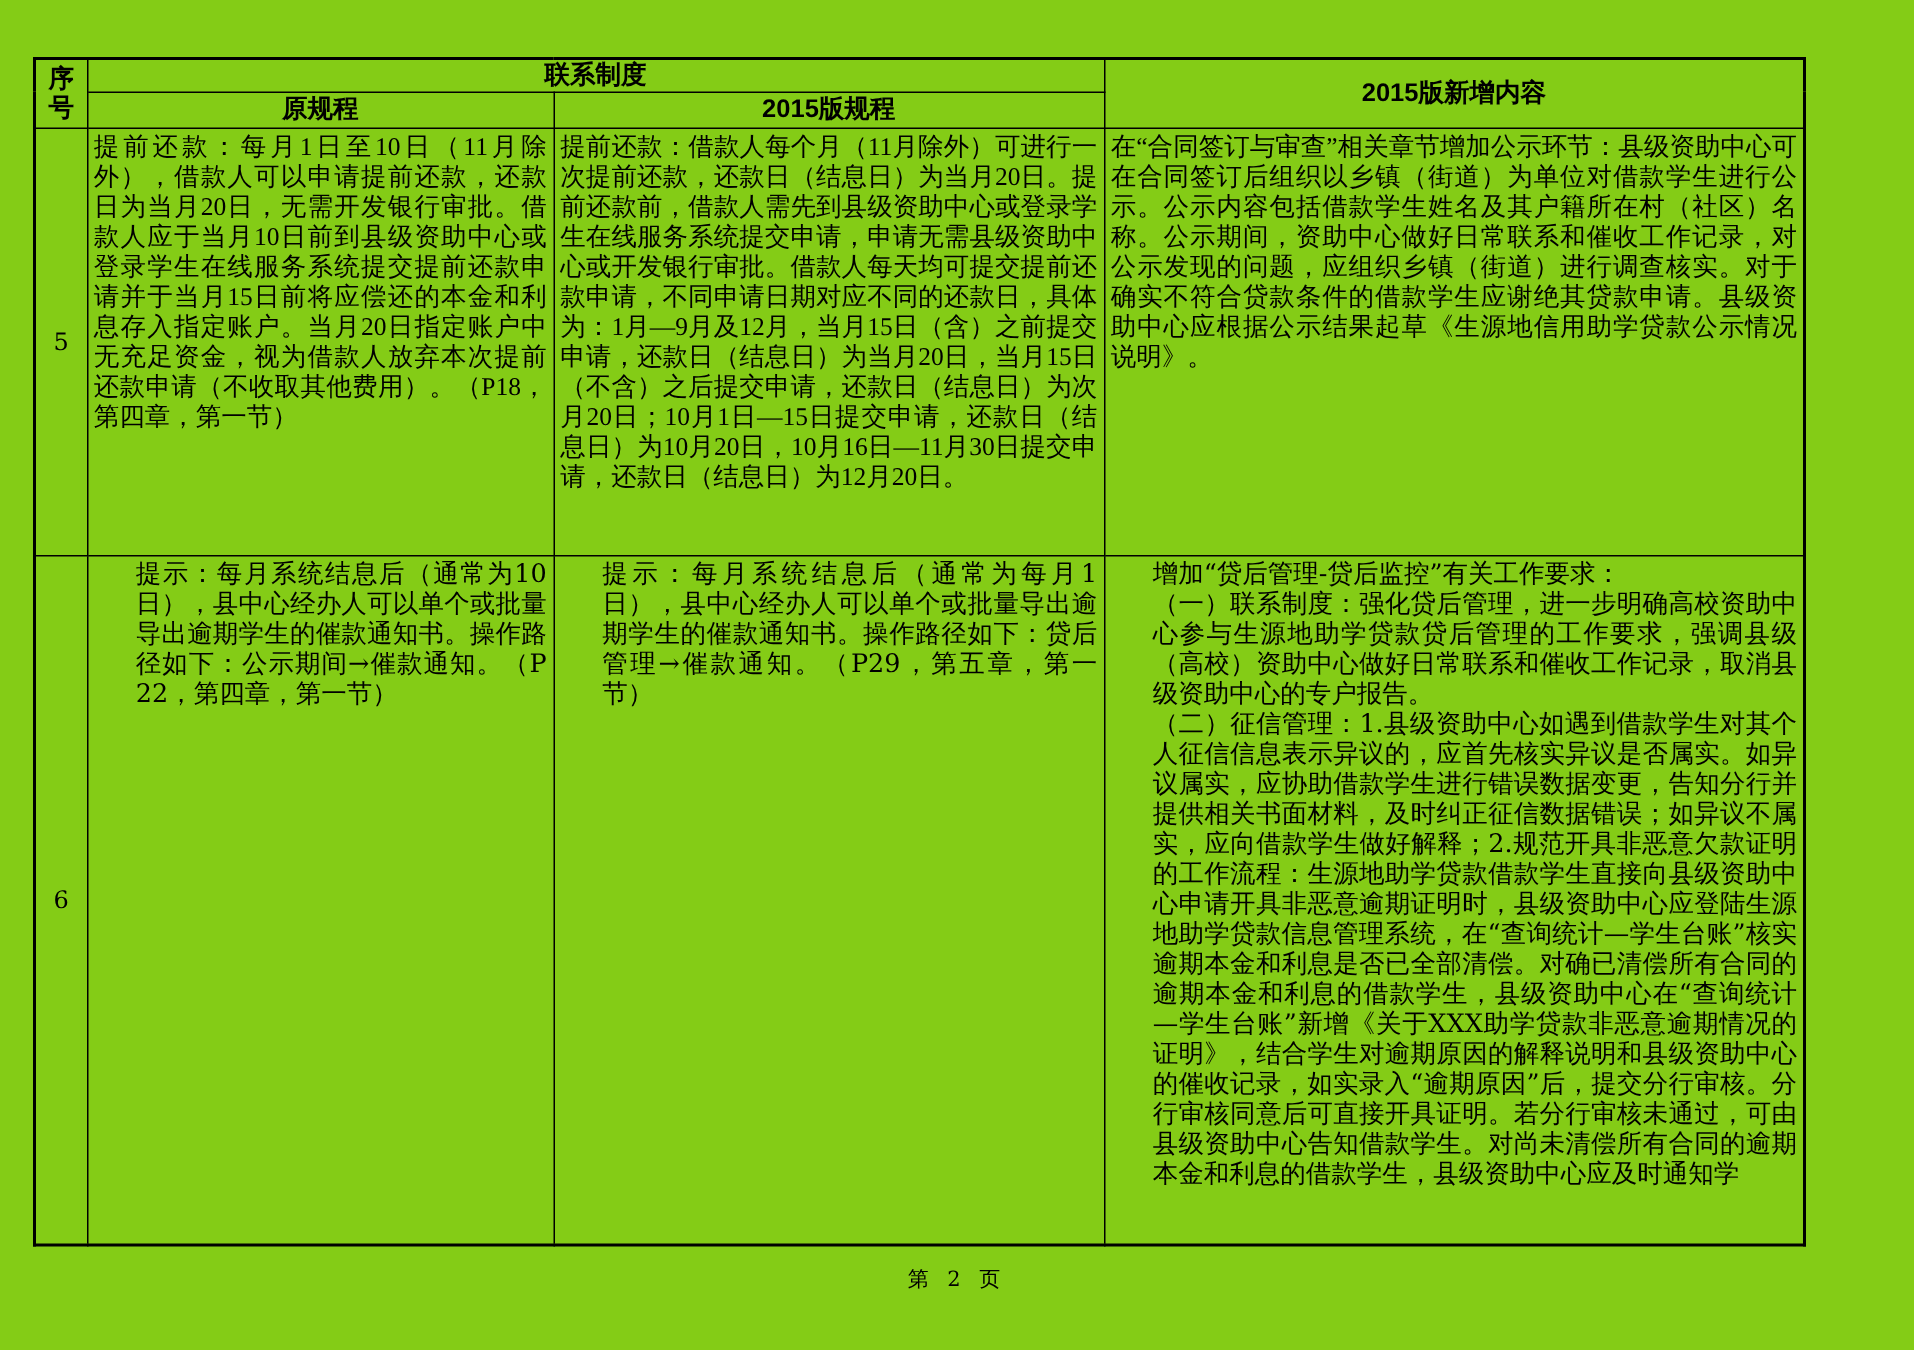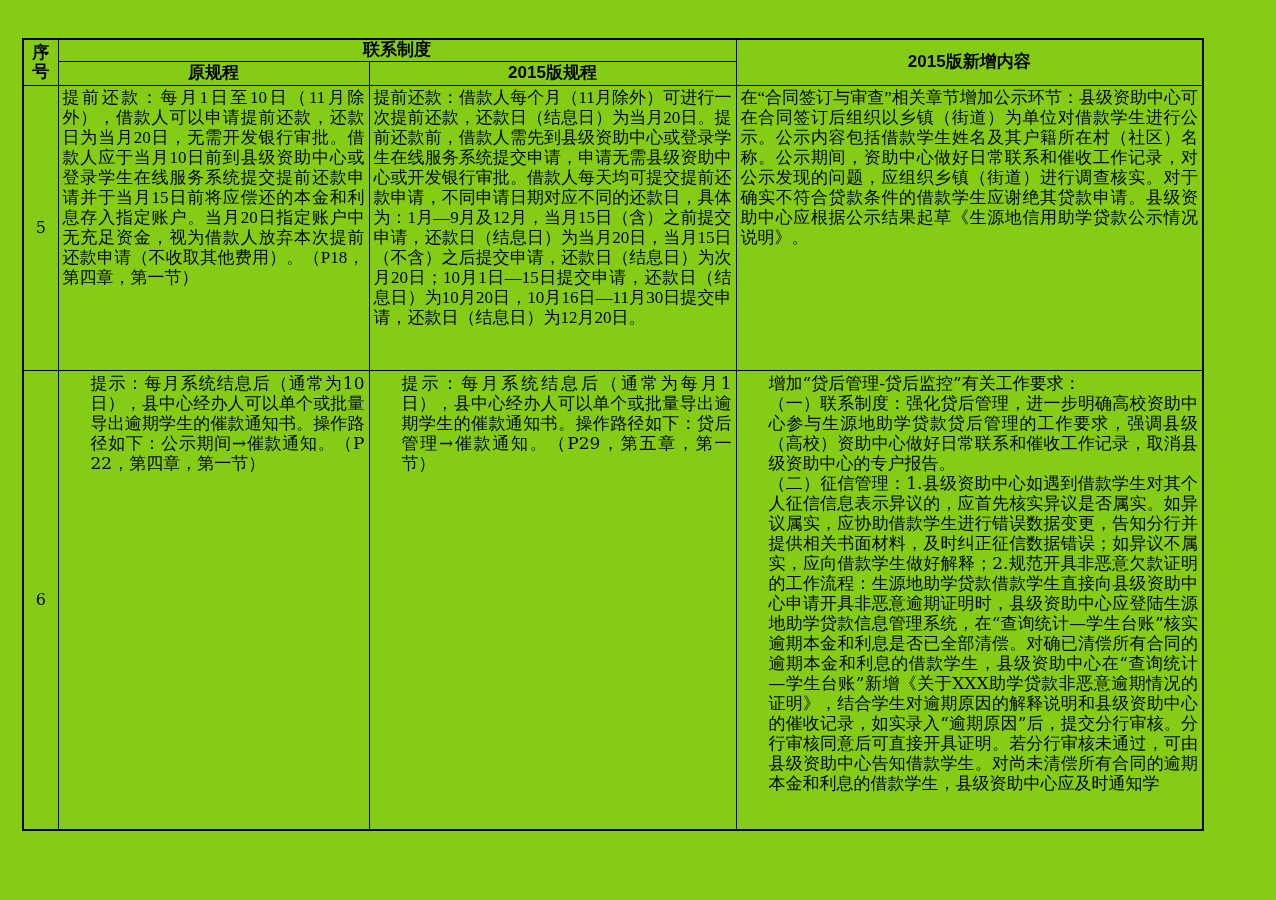--- a/index.html
+++ b/index.html
@@ -136,14 +136,15 @@
           <div class="box vt">
             <div class="txt">增加“贷后管理-贷后监控”有关工作要求：
 （一）联系制度：强化贷后管理，进一步明确高校资助中心参与生源地助学贷款贷后管理的工作要求，强调县级（高校）资助中心做好日常联系和催收工作记录，取消县级资助中心的专户报告。
 （二）征信管理：1.县级资助中心如遇到借款学生对其个人征信信息表示异议的，应首先核实异议是否属实。如异议属实，应协助借款学生进行错误数据变更，告知分行并提供相关书面材料，及时纠正征信数据错误；如异议不属实，应向借款学生做好解释；2.规范开具非恶意欠款证明的工作流程：生源地助学贷款借款学生直接向县级资助中心申请开具非恶意逾期证明时，县级资助中心应登陆生源地助学贷款信息管理系统，在“查询统计—学生台账”核实逾期本金和利息是否已全部清偿。对确已清偿所有合同的逾期本金和利息的借款学生，县级资助中心在“查询统计—学生台账”新增《关于XXX助学贷款非恶意逾期情况的证明》，结合学生对逾期原因的解释说明和县级资助中心的催收记录，如实录入“逾期原因”后，提交分行审核。分行审核同意后可直接开具证明。若分行审核未通过，可由县级资助中心告知借款学生。对尚未清偿所有合同的逾期本金和利息的借款学生，县级资助中心应及时通知学</div>
           </div>
         </td>
       </tr>
     </tbody>
   </table>
 
+  <div class="footer">第 2 页</div>
 
 </div>
 
 </body></html>

